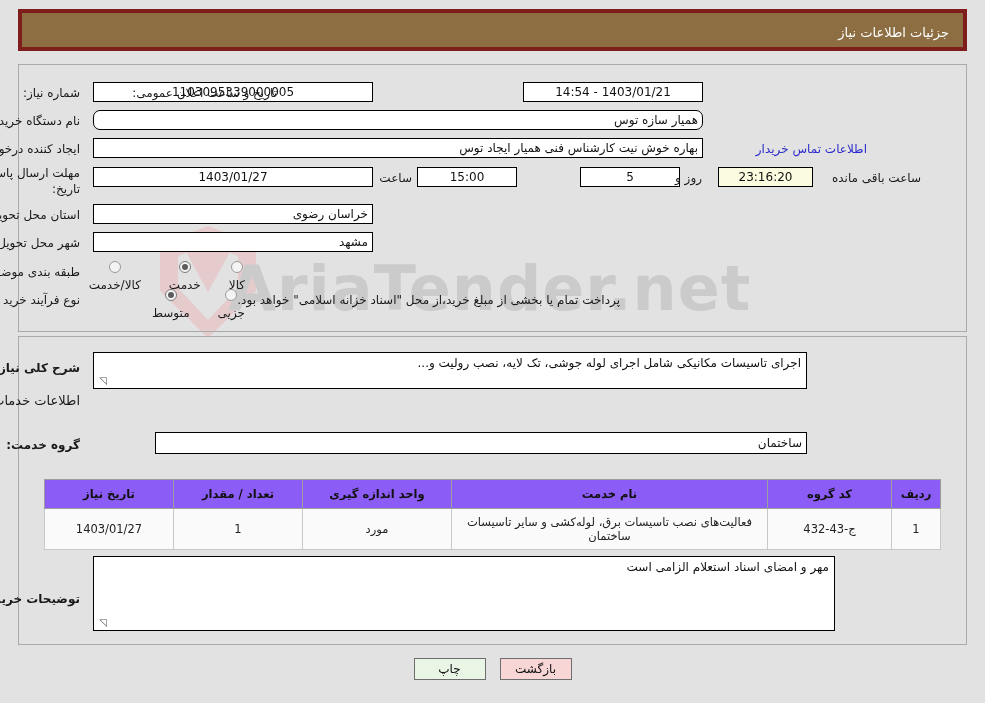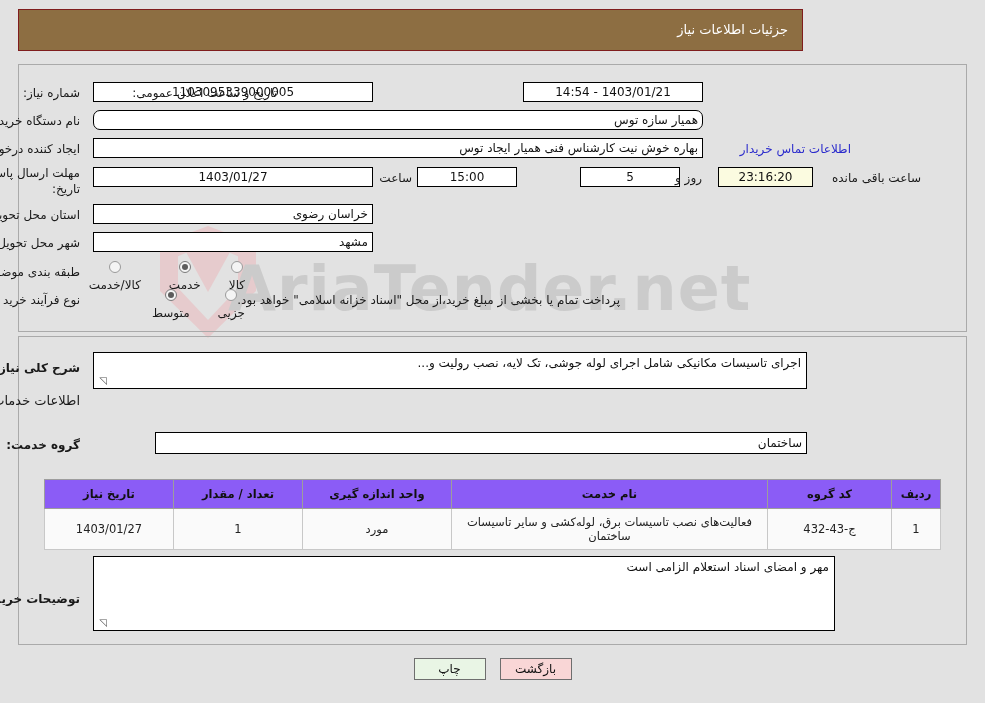--- a/index.html
+++ b/index.html
@@ -67,24 +67,24 @@
     border-left: 22px solid transparent;
     border-right: 22px solid transparent;
     border-top: 40px solid #eab9bc;
   }
 
   
   .title-bar {
     position: absolute;
     left: 18px;
     top: 9px;
-    width: 785px;
+    width: 949px;
     height: 42px;
     background: #8d6e42;
-    border: 1px solid #7f1d1d;
+    border: 4px solid #7f1d1d;
     box-sizing: border-box;
     z-index: 10;
   }
   .title-bar .title-text {
     position: absolute;
     right: 14px;
     top: 12px;
     color: #ffffff;
     font-size: 13px;
   }
@@ -273,21 +273,21 @@
   <div class="fld center" style="right:612px; top:82px; width:280px;">1103095339000005</div>
 
   <span class="lbl" style="right:708px; top:86px;">تاریخ و ساعت اعلان عمومی:</span>
   <div class="fld center" style="right:282px; top:82px; width:180px;">1403/01/21 - 14:54</div>
 
   <span class="lbl" style="right:905px; top:114px;">نام دستگاه خریدار:</span>
   <div class="fld right" style="right:282px; top:110px; width:610px;border-radius:7px;">همیار سازه توس</div>
 
   <span class="lbl" style="right:905px; top:142px;">ایجاد کننده درخواست:</span>
   <div class="fld right" style="right:282px; top:138px; width:610px;">بهاره خوش نیت کارشناس فنی همیار ایجاد توس</div>
-  <span class="lbl link" style="right:134px; top:142px;">اطلاعات تماس خریدار</span>
+  <span class="lbl link" style="right:118px; top:142px;">اطلاعات تماس خریدار</span>
 
   <span class="lbl" style="right:905px; top:166px;">مهلت ارسال پاسخ: تا</span>
   <span class="lbl" style="right:905px; top:182px;">تاریخ:</span>
   <div class="fld center" style="right:612px; top:167px; width:280px;">1403/01/27</div>
   <span class="lbl" style="right:573px; top:171px;">ساعت</span>
   <div class="fld center" style="right:468px; top:167px; width:100px;">15:00</div>
   <div class="fld center" style="right:305px; top:167px; width:100px;">5</div>
   <span class="lbl" style="right:283px; top:171px;">روز و</span>
   <div class="fld cream center" style="right:172px; top:167px; width:95px;">23:16:20</div>
   <span class="lbl" style="right:64px; top:171px;">ساعت باقی مانده</span>

